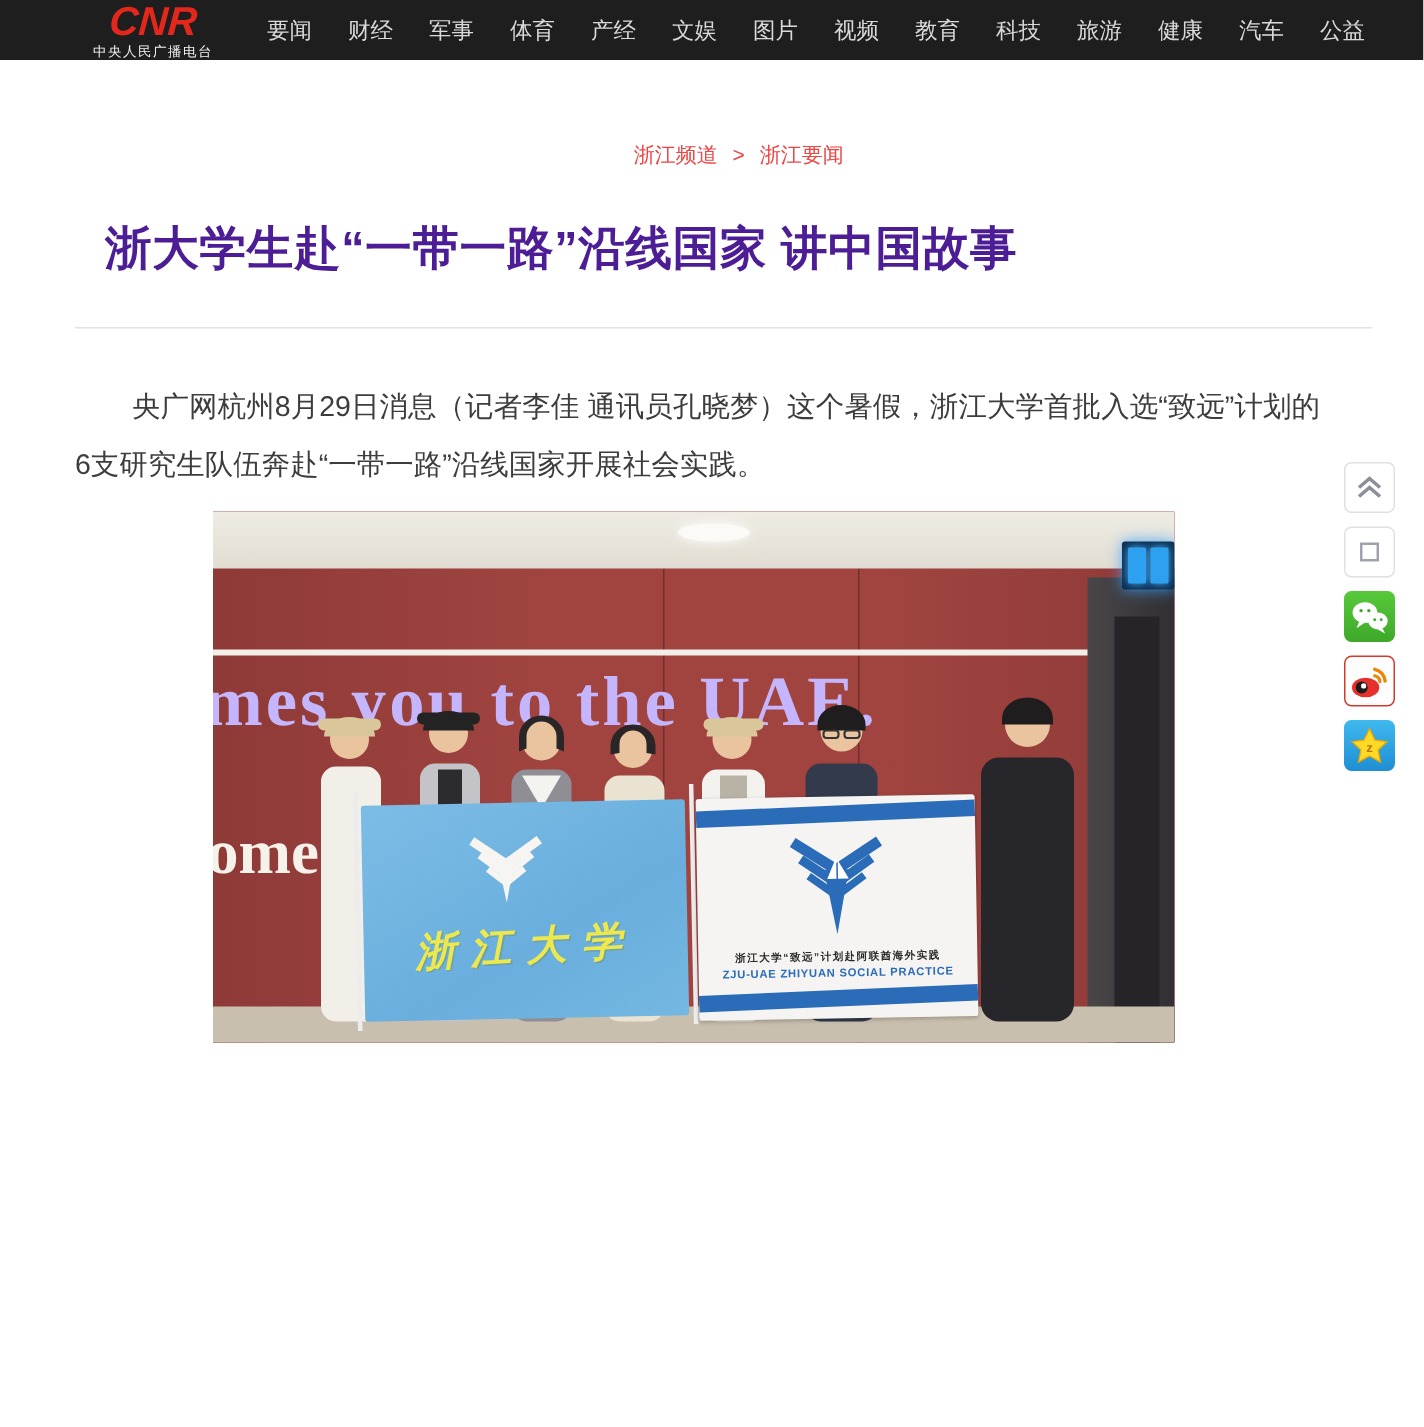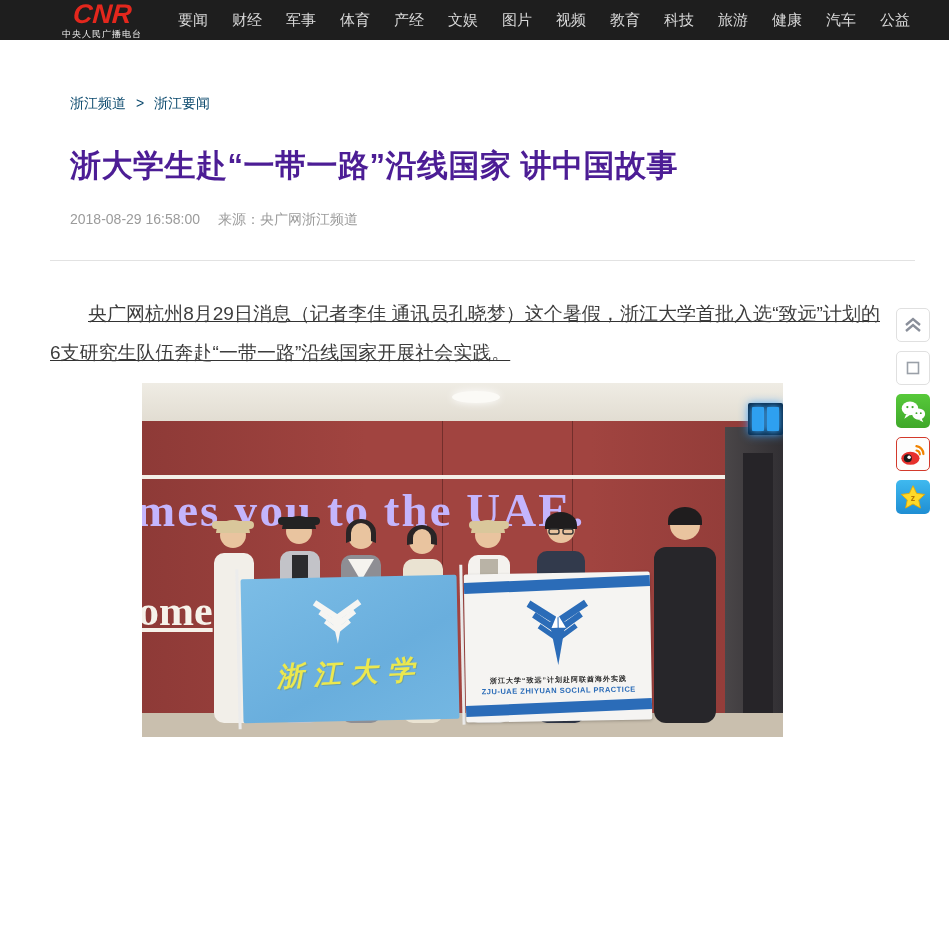--- a/index.html
+++ b/index.html
@@ -18,33 +18,33 @@
   .logo { display:flex; flex-direction:column; align-items:center; line-height:1; margin-right:24px; cursor:pointer; }
   .logo-main { color:#e3271d; font-size:27px; font-weight:bold; letter-spacing:0px; font-style:italic; transform:skewX(-4deg); }
   .logo-sub  { color:#f2f2f2; font-size:9px; margin-top:2px; letter-spacing:1px; white-space:nowrap; }
   .nav { display:flex; align-items:flex-start; }
   .nav-item {
     color:#d9d9d9; font-size:15px; width:54px; text-align:center; cursor:pointer;
   }
 
   
   .content { width:865px; margin-left:50px; }
-  .breadcrumb { margin-top:55px; font-size:14px; color:#0c4a6e; margin-left:20px; }
+  .breadcrumb { margin-top:55px; font-size:14px; color:#ef4444; margin-left:20px;text-align:center; }
   .breadcrumb span { cursor:pointer; }
   .breadcrumb .sep { margin:0 6px; cursor:default; }
 
   h1.title {
     margin-top:32px; margin-left:20px; font-size:31px; font-weight:bold; color:#4c1d95;
     letter-spacing:0.5px;
   }
   .meta { margin-top:24px; margin-left:20px; font-size:14px; color:#9b9b9b; }
   .meta .src { margin-left:14px; }
   .divider { margin-top:31px; border-bottom:1px solid #e2e2e2; width:865px; }
 
-  .article-body { margin-top:34px;text-decoration:underline; }
+  .article-body { margin-top:34px; }
   .article-body p {
     font-size:19px; line-height:38.5px; color:#3d3d3d; text-align:justify;
     text-indent:2em; width:830px;
   }
 
   
   .photo {
     position:relative; width:641px; height:354px; margin:11px 0 0 92px;
     overflow:hidden; background:#963a37;
   }
@@ -57,21 +57,21 @@
   .ph-wall-seam { position:absolute; top:38px; height:316px; width:1px; background:rgba(60,20,18,.45); }
   .ph-line-top { position:absolute; left:0; top:92px; width:586px; height:4px; background:#f3efe8; }
   .ph-text-main {
     position:absolute; left:-6px; top:100px; width:600px;
     font-family:"Liberation Serif","DejaVu Serif",serif;
     color:#c4b5fd; font-size:47px; font-weight:bold; letter-spacing:2px; white-space:nowrap;
   }
   .ph-text-left {
     position:absolute; left:-4px; top:204px;
     font-family:"Liberation Serif","DejaVu Serif",serif;
-    color:#f6f2ea; font-size:42px; font-weight:bold;text-decoration:underline;
+    color:#f6f2ea; font-size:42px; font-weight:bold;
   }
   .ph-door { position:absolute; left:583px; top:44px; width:58px; height:310px;
     background:linear-gradient(90deg,#4a4648,#312f33); }
   .ph-door-inner { position:absolute; left:601px; top:70px; width:30px; height:284px; background:#262428; }
   .ph-sign { position:absolute; left:606px; top:20px; width:35px; height:32px; background:#0a2f52;
     border-radius:2px; box-shadow:0 0 10px rgba(60,160,255,.8); display:flex; gap:3px; padding:4px; }
   .ph-sign i { flex:1; background:#2ea0f0; border-radius:1px; box-shadow:0 0 6px #4db4ff; }
   .ph-floor { position:absolute; left:0; top:330px; width:100%; height:24px; background:#c9bfae; }
 
   .ph-people { position:absolute; left:0; top:0; }
@@ -148,24 +148,20 @@
 
 <div class="content">
   <div class="breadcrumb">
     <span>浙江频道</span>
     <span class="sep">&gt;</span>
     <span>浙江要闻</span>
   </div>
 
   <h1 class="title">浙大学生赴“一带一路”沿线国家 讲中国故事</h1>
 
-  <div class="meta">
-    <span>2018-08-29 16:58:00</span>
-    <span class="src">来源：央广网浙江频道</span>
-  </div>
 
   <div class="divider"></div>
 
   <div class="article-body">
     <p>央广网杭州8月29日消息（记者李佳 通讯员孔晓梦）这个暑假，浙江大学首批入选“致远”计划的6支研究生队伍奔赴“一带一路”沿线国家开展社会实践。</p>
   </div>
 
   <div class="photo">
     <div class="ph-wall"></div>
     <div class="ph-wall-seam" style="left:300px"></div>

